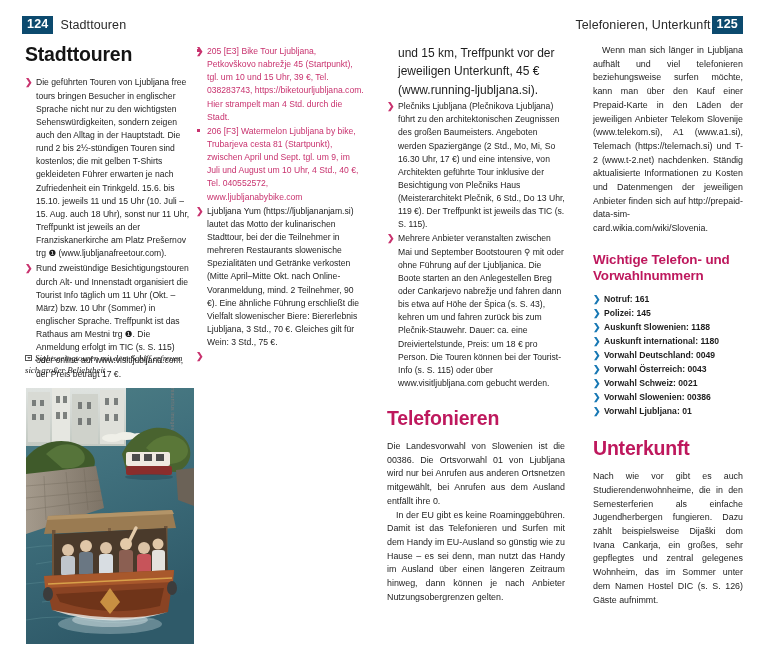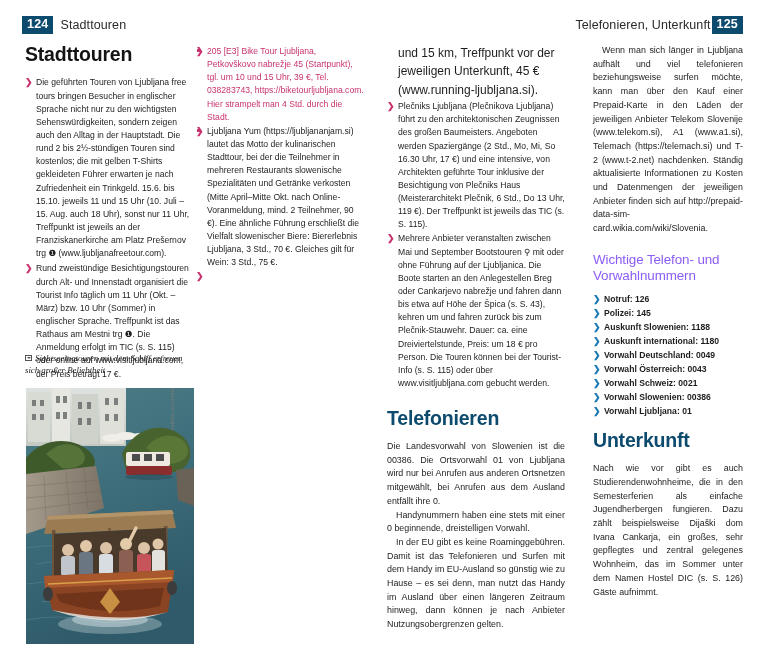--- a/index.html
+++ b/index.html
@@ -32,25 +32,25 @@
   #col1 { left: 25px; }
   #col2 { left: 196px; }
   #col3 { left: 387px; width: 178px; }
   #col4 { left: 593px; width: 172px; padding-right: 22px; width: 172px; }
 
   h1.section {
     font-size: 19.5px; font-weight: 700; color: #141414;
     letter-spacing: -.2px; line-height: 1.1; margin-bottom: 11px;
   }
   h2.section-blue {
-    font-size: 19.5px; font-weight: 700; color: #0c4a6e;
+    font-size: 19.5px; font-weight: 700; color: #be185d;
     letter-spacing: -.2px; line-height: 1.12; margin: 18px 0 10px 0;
   }
   h3.subhead-blue {
-    font-size: 13.4px; font-weight: 400; color: #8b5cf6;
+    font-size: 13.4px; font-weight: 700; color: #be185d;
     line-height: 1.22; margin: 16px 0 7px 0; letter-spacing: -.1px;
   }
 
   
   ul.blist { list-style: none; }
   ul.blist > li {
     position: relative;
     padding-left: 11px;
     font-size: 8.6px;
     line-height: 1.53;
@@ -289,20 +289,21 @@
     <ul class="blist">
       <li>
         <span class="chev">❯</span>
       </li>
       <li>
         <span class="sq"></span>
         <span class="poi">205 [E3] Bike Tour Ljubljana, Petkovškovo nabrežje 45 (Startpunkt), tgl. um 10 und 15 Uhr, 39 €, Tel. 038283743, https://biketourljubljana.com. Hier strampelt man 4 Std. durch die Stadt.</span>
       </li>
       <li>
         <span class="sq"></span>
+        <span class="poi">206 [F3] Watermelon Ljubljana by bike, Trubarjeva cesta 81 (Startpunkt), zwischen April und Sept. tgl. um 9, im Juli und August um 10 Uhr, 4 Std., 40 €, Tel. 040552572, www.ljubljanabybike.com</span>
       </li>
       <li>
         <span class="chev">❯</span>
         <span>Ljubljana Yum (https://ljubljananjam.si) lautet das Motto der kulinarischen Stadttour, bei der die Teilnehmer in mehreren Restaurants slowenische Spezialitäten und Getränke verkosten (Mitte April–Mitte Okt. nach Online-Voranmeldung, mind. 2 Teilnehmer, 90 €). Eine ähnliche Führung erschließt die Vielfalt slowenischer Biere: Biererlebnis Ljubljana, 3 Std., 70 €. Gleiches gilt für Wein: 3 Std., 75 €.</span>
       </li>
       <li>
         <span class="chev">❯</span>
       </li>
     </ul>
   </div>
@@ -314,35 +315,34 @@
         <span class="chev">❯</span>
         <span>Plečniks Ljubljana (Plečnikova Ljubljana) führt zu den architektonischen Zeugnissen des großen Baumeisters. Angeboten werden Spaziergänge (2 Std., Mo, Mi, So 16.30 Uhr, 17 €) und eine intensive, von Architekten geführte Tour inklusive der Besichtigung von Plečniks Haus (Meisterarchitekt Plečnik, 6 Std., Do 13 Uhr, 119 €). Der Treffpunkt ist jeweils das TIC (s. S. 115).</span>
       </li>
       <li>
         <span class="chev">❯</span>
         <span>Mehrere Anbieter veranstalten zwischen Mai und September Bootstouren ⚲ mit oder ohne Führung auf der Ljubljanica. Die Boote starten an den Anlegestellen Breg oder Cankarjevo nabrežje und fahren dann bis etwa auf Höhe der Špica (s. S. 43), kehren um und fahren zurück bis zum Plečnik-Stauwehr. Dauer: ca. eine Dreiviertelstunde, Preis: um 18 € pro Person. Die Touren können bei der Tourist-Info (s. S. 115) oder über www.visitljubljana.com gebucht werden.</span>
       </li>
     </ul>
     <h2 class="section-blue">Telefonieren</h2>
     <p class="body">Die Landesvorwahl von Slowenien ist die 00386. Die Ortsvorwahl 01 von Ljubljana wird nur bei Anrufen aus anderen Ortsnetzen mitgewählt, bei Anrufen aus dem Ausland entfällt ihre 0.</p>
-    <p class="body">Handynummern haben eine stets mit einer 0 beginnende, dreistelligen Vorwahl.</p>
     <p class="body">In der EU gibt es keine Roaminggebühren. Damit ist das Telefonieren und Surfen mit dem Handy im EU-Ausland so günstig wie zu Hause – es sei denn, man nutzt das Handy im Ausland über einen längeren Zeitraum hinweg, dann können je nach Anbieter Nutzungsobergrenzen gelten.</p>
   </div>
 
   <div class="col" id="col4">
     <p class="body" style="text-indent:9px;">Wenn man sich länger in Ljubljana aufhält und viel telefonieren beziehungsweise surfen möchte, kann man über den Kauf einer Prepaid-Karte in den Läden der jeweiligen Anbieter Telekom Slovenije (www.telekom.si), A1 (www.a1.si), Telemach (https://telemach.si) und T-2 (www.t-2.net) nachdenken. Ständig aktualisierte Informationen zu Kosten und Datenmengen der jeweiligen Anbieter finden sich auf http://prepaid-data-sim-card.wikia.com/wiki/Slovenia.</p>
     <h3 class="subhead-blue">Wichtige Telefon- und Vorwahlnummern</h3>
     <ul class="phonelist">
-      <li><span class="chev">❯</span><span>Notruf: 126</span></li>
+      <li><span class="chev">❯</span><span>Notruf: 161</span></li>
       <li><span class="chev">❯</span><span>Polizei: 145</span></li>
       <li><span class="chev">❯</span><span>Auskunft Slowenien: 1188</span></li>
       <li><span class="chev">❯</span><span>Auskunft international: 1180</span></li>
       <li><span class="chev">❯</span><span>Vorwahl Deutschland: 0049</span></li>
       <li><span class="chev">❯</span><span>Vorwahl Österreich: 0043</span></li>
       <li><span class="chev">❯</span><span>Vorwahl Schweiz: 0021</span></li>
       <li><span class="chev">❯</span><span>Vorwahl Slowenien: 00386</span></li>
       <li><span class="chev">❯</span><span>Vorwahl Ljubljana: 01</span></li>
     </ul>
-    <h2 class="section-blue" style="margin-top:12px;">Unterkunft</h2>
+    <h2 class="section-blue" style="margin-top:20px;">Unterkunft</h2>
     <p class="body">Nach wie vor gibt es auch Studierendenwohnheime, die in den Semesterferien als einfache Jugendherbergen fungieren. Dazu zählt beispielsweise Dijaški dom Ivana Cankarja, ein großes, sehr gepflegtes und zentral gelegenes Wohnheim, das im Sommer unter dem Namen Hostel DIC (s. S. 126) Gäste aufnimmt.</p>
   </div>
 
 </div>
 
 </body></html>

